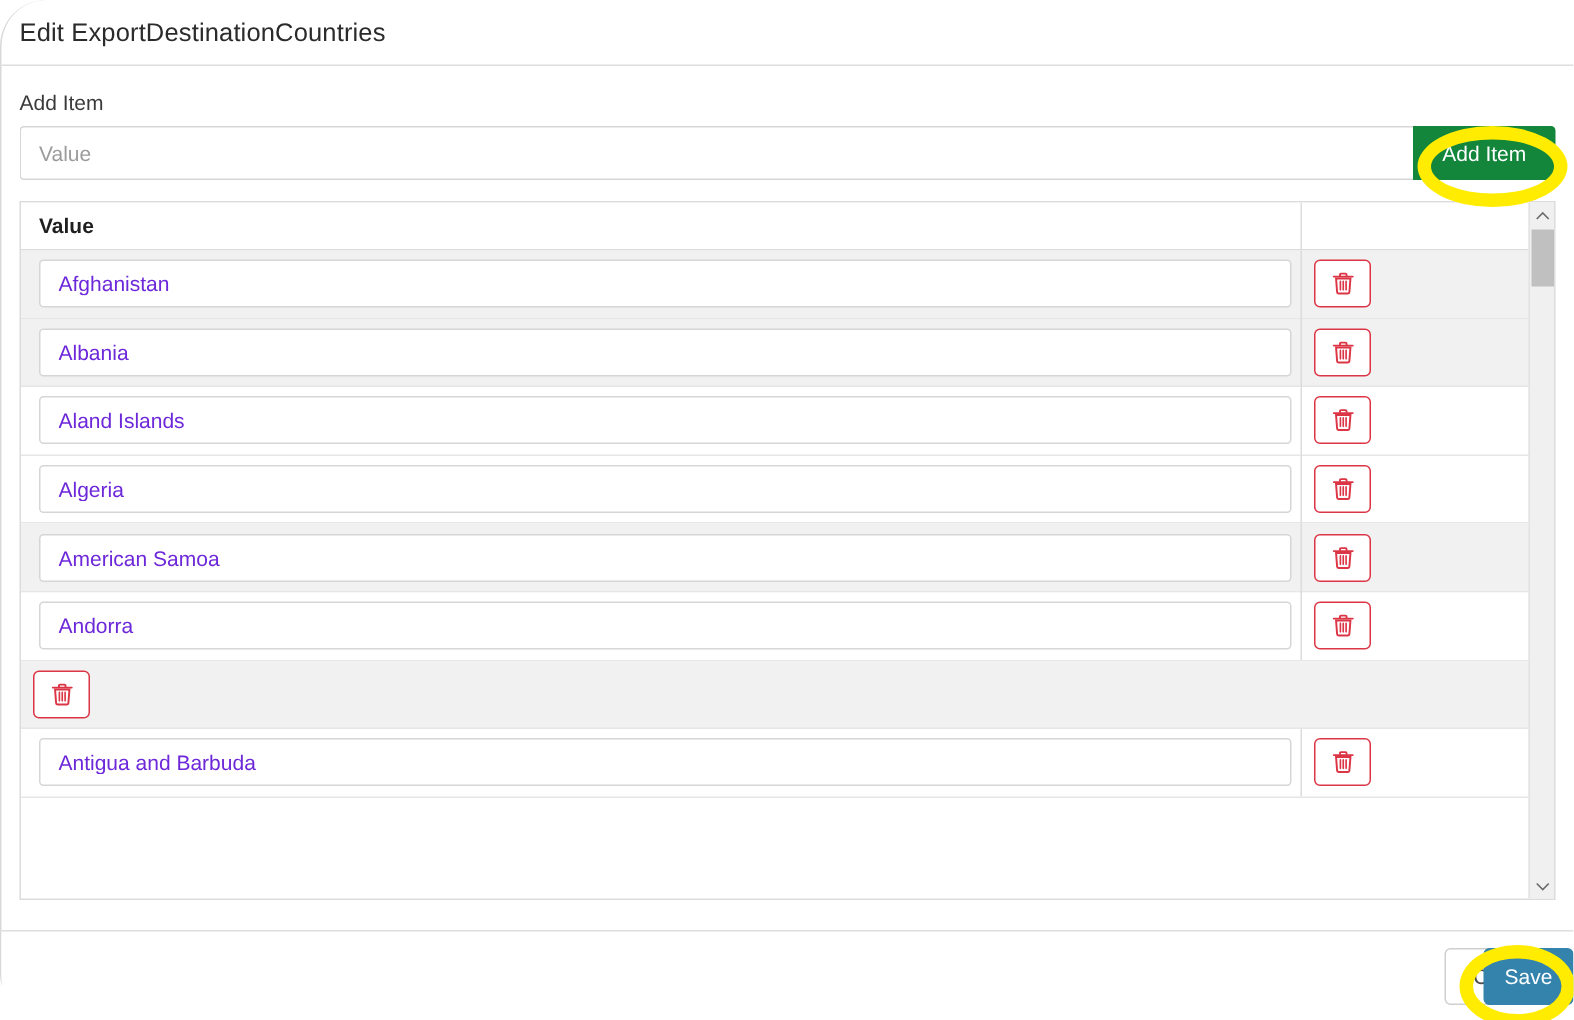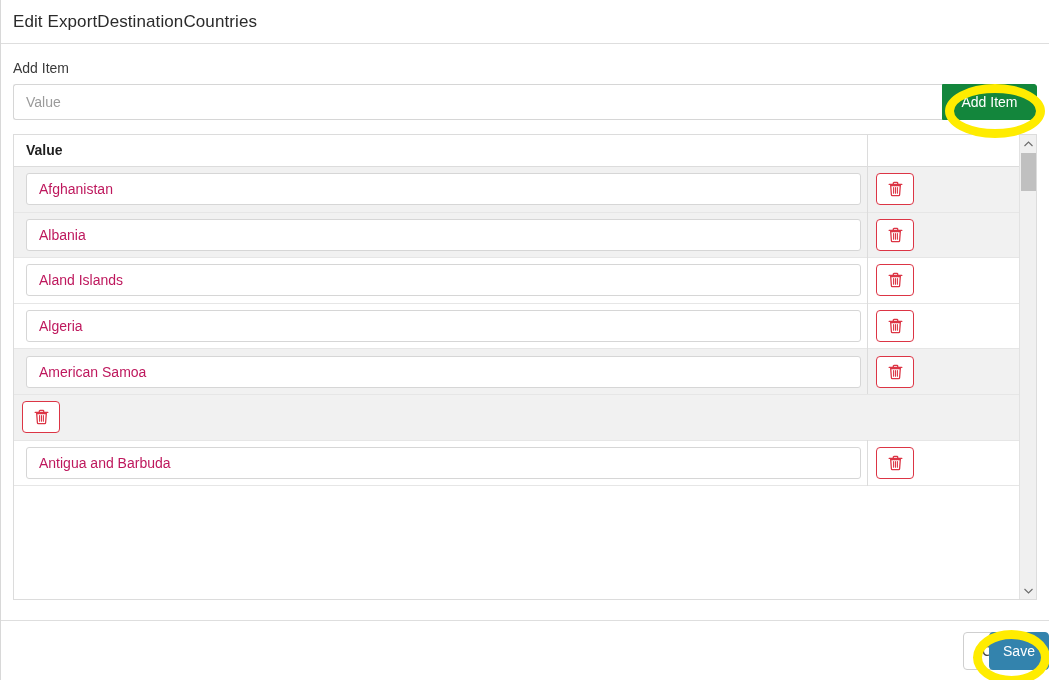--- a/index.html
+++ b/index.html
@@ -15,20 +15,21 @@
   }
 
   .modal {
     position: relative;
     width: 1049px;
     height: 680px;
     background: #ffffff;
     border-left: 1px solid #d8d8d8;
     display: flex;
     flex-direction: column;
+    border-radius: 31px;
   }
 
   
   .modal-header {
     height: 44px;
     min-height: 44px;
     border-bottom: 1px solid #dedede;
     display: flex;
     align-items: center;
     padding: 0 12px;
@@ -169,21 +170,21 @@
   }
   .row-input {
     width: 100%;
     height: 32px;
     border: 1px solid #d6d6d6;
     border-radius: 3px;
     background: #ffffff;
     padding: 0 12px;
     font-size: 14px;
     font-family: "Liberation Sans", sans-serif;
-    color: #be185d;
+    color: #6d28d9;
     outline: none;
   }
   .cell-actions {
     flex: 1 1 auto;
     height: 45.6px;
     display: flex;
     align-items: center;
     padding-left: 8px;
   }
   .btn-delete {
@@ -366,20 +367,37 @@
                     <path d="M2.7 4.6h9.6l-.7 9.1c0 .5-.5.9-1 .9H4.4c-.5 0-1-.4-1-.9L2.7 4.6z" fill="none" stroke="currentColor" stroke-width="1.3"></path>
                     <path d="M5.6 6.6v5.6M7.5 6.6v5.6M9.4 6.6v5.6" stroke="currentColor" stroke-width="1.1" stroke-linecap="round"></path>
                   </svg>
                 </span>
               </button>
             </div>
           </div>
           <div class="grid-row odd">
             <div class="cell-value">
               <input class="row-input" type="text" value="American Samoa" style="">
+            </div>
+            <div class="cell-actions">
+              <button class="btn-delete">
+                <span>
+                  <svg width="15" height="16" viewBox="0 0 15 16" aria-hidden="true">
+                    <path d="M1.2 3.4h12.6" stroke="currentColor" stroke-width="1.3" stroke-linecap="round"></path>
+                    <path d="M5.3 3.2V2.1c0-.4.3-.7.7-.7h3c.4 0 .7.3.7.7v1.1" fill="none" stroke="currentColor" stroke-width="1.3"></path>
+                    <path d="M2.7 4.6h9.6l-.7 9.1c0 .5-.5.9-1 .9H4.4c-.5 0-1-.4-1-.9L2.7 4.6z" fill="none" stroke="currentColor" stroke-width="1.3"></path>
+                    <path d="M5.6 6.6v5.6M7.5 6.6v5.6M9.4 6.6v5.6" stroke="currentColor" stroke-width="1.1" stroke-linecap="round"></path>
+                  </svg>
+                </span>
+              </button>
+            </div>
+          </div>
+          <div class="grid-row even">
+            <div class="cell-value">
+              <input class="row-input" type="text" value="Andorra" style="">
             </div>
             <div class="cell-actions">
               <button class="btn-delete">
                 <span>
                   <svg width="15" height="16" viewBox="0 0 15 16" aria-hidden="true">
                     <path d="M1.2 3.4h12.6" stroke="currentColor" stroke-width="1.3" stroke-linecap="round"></path>
                     <path d="M5.3 3.2V2.1c0-.4.3-.7.7-.7h3c.4 0 .7.3.7.7v1.1" fill="none" stroke="currentColor" stroke-width="1.3"></path>
                     <path d="M2.7 4.6h9.6l-.7 9.1c0 .5-.5.9-1 .9H4.4c-.5 0-1-.4-1-.9L2.7 4.6z" fill="none" stroke="currentColor" stroke-width="1.3"></path>
                     <path d="M5.6 6.6v5.6M7.5 6.6v5.6M9.4 6.6v5.6" stroke="currentColor" stroke-width="1.1" stroke-linecap="round"></path>
                   </svg>

